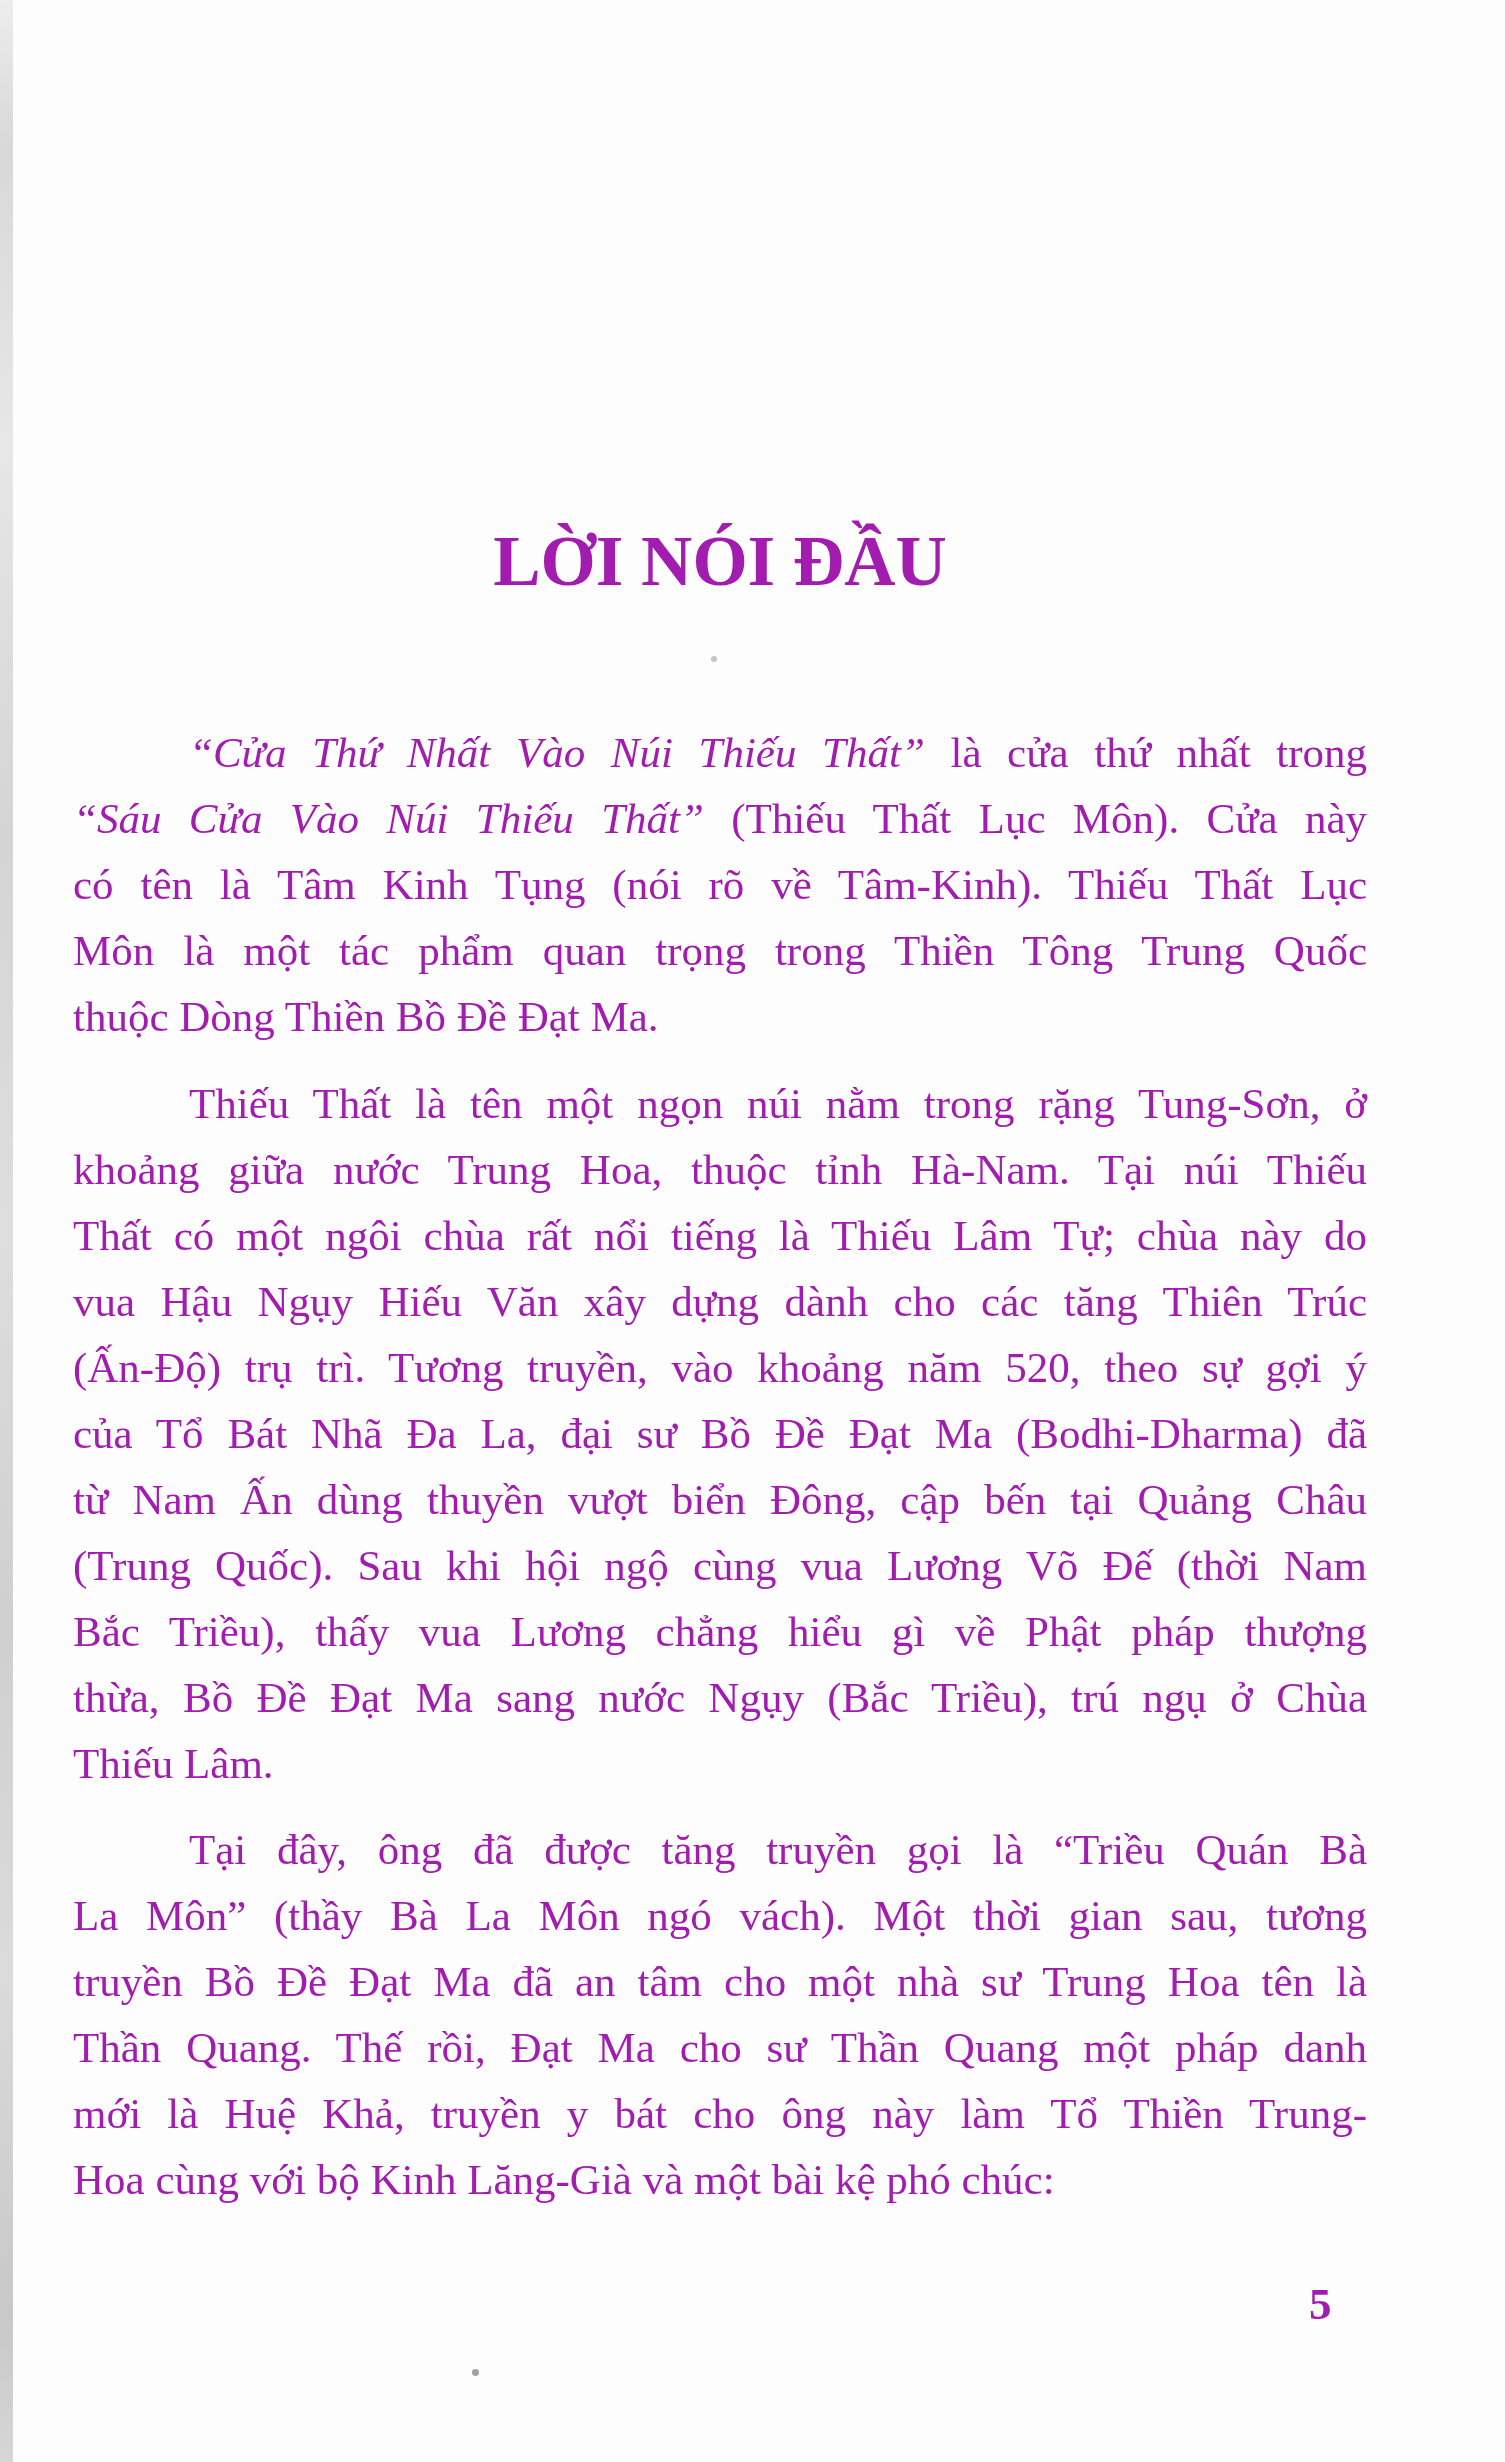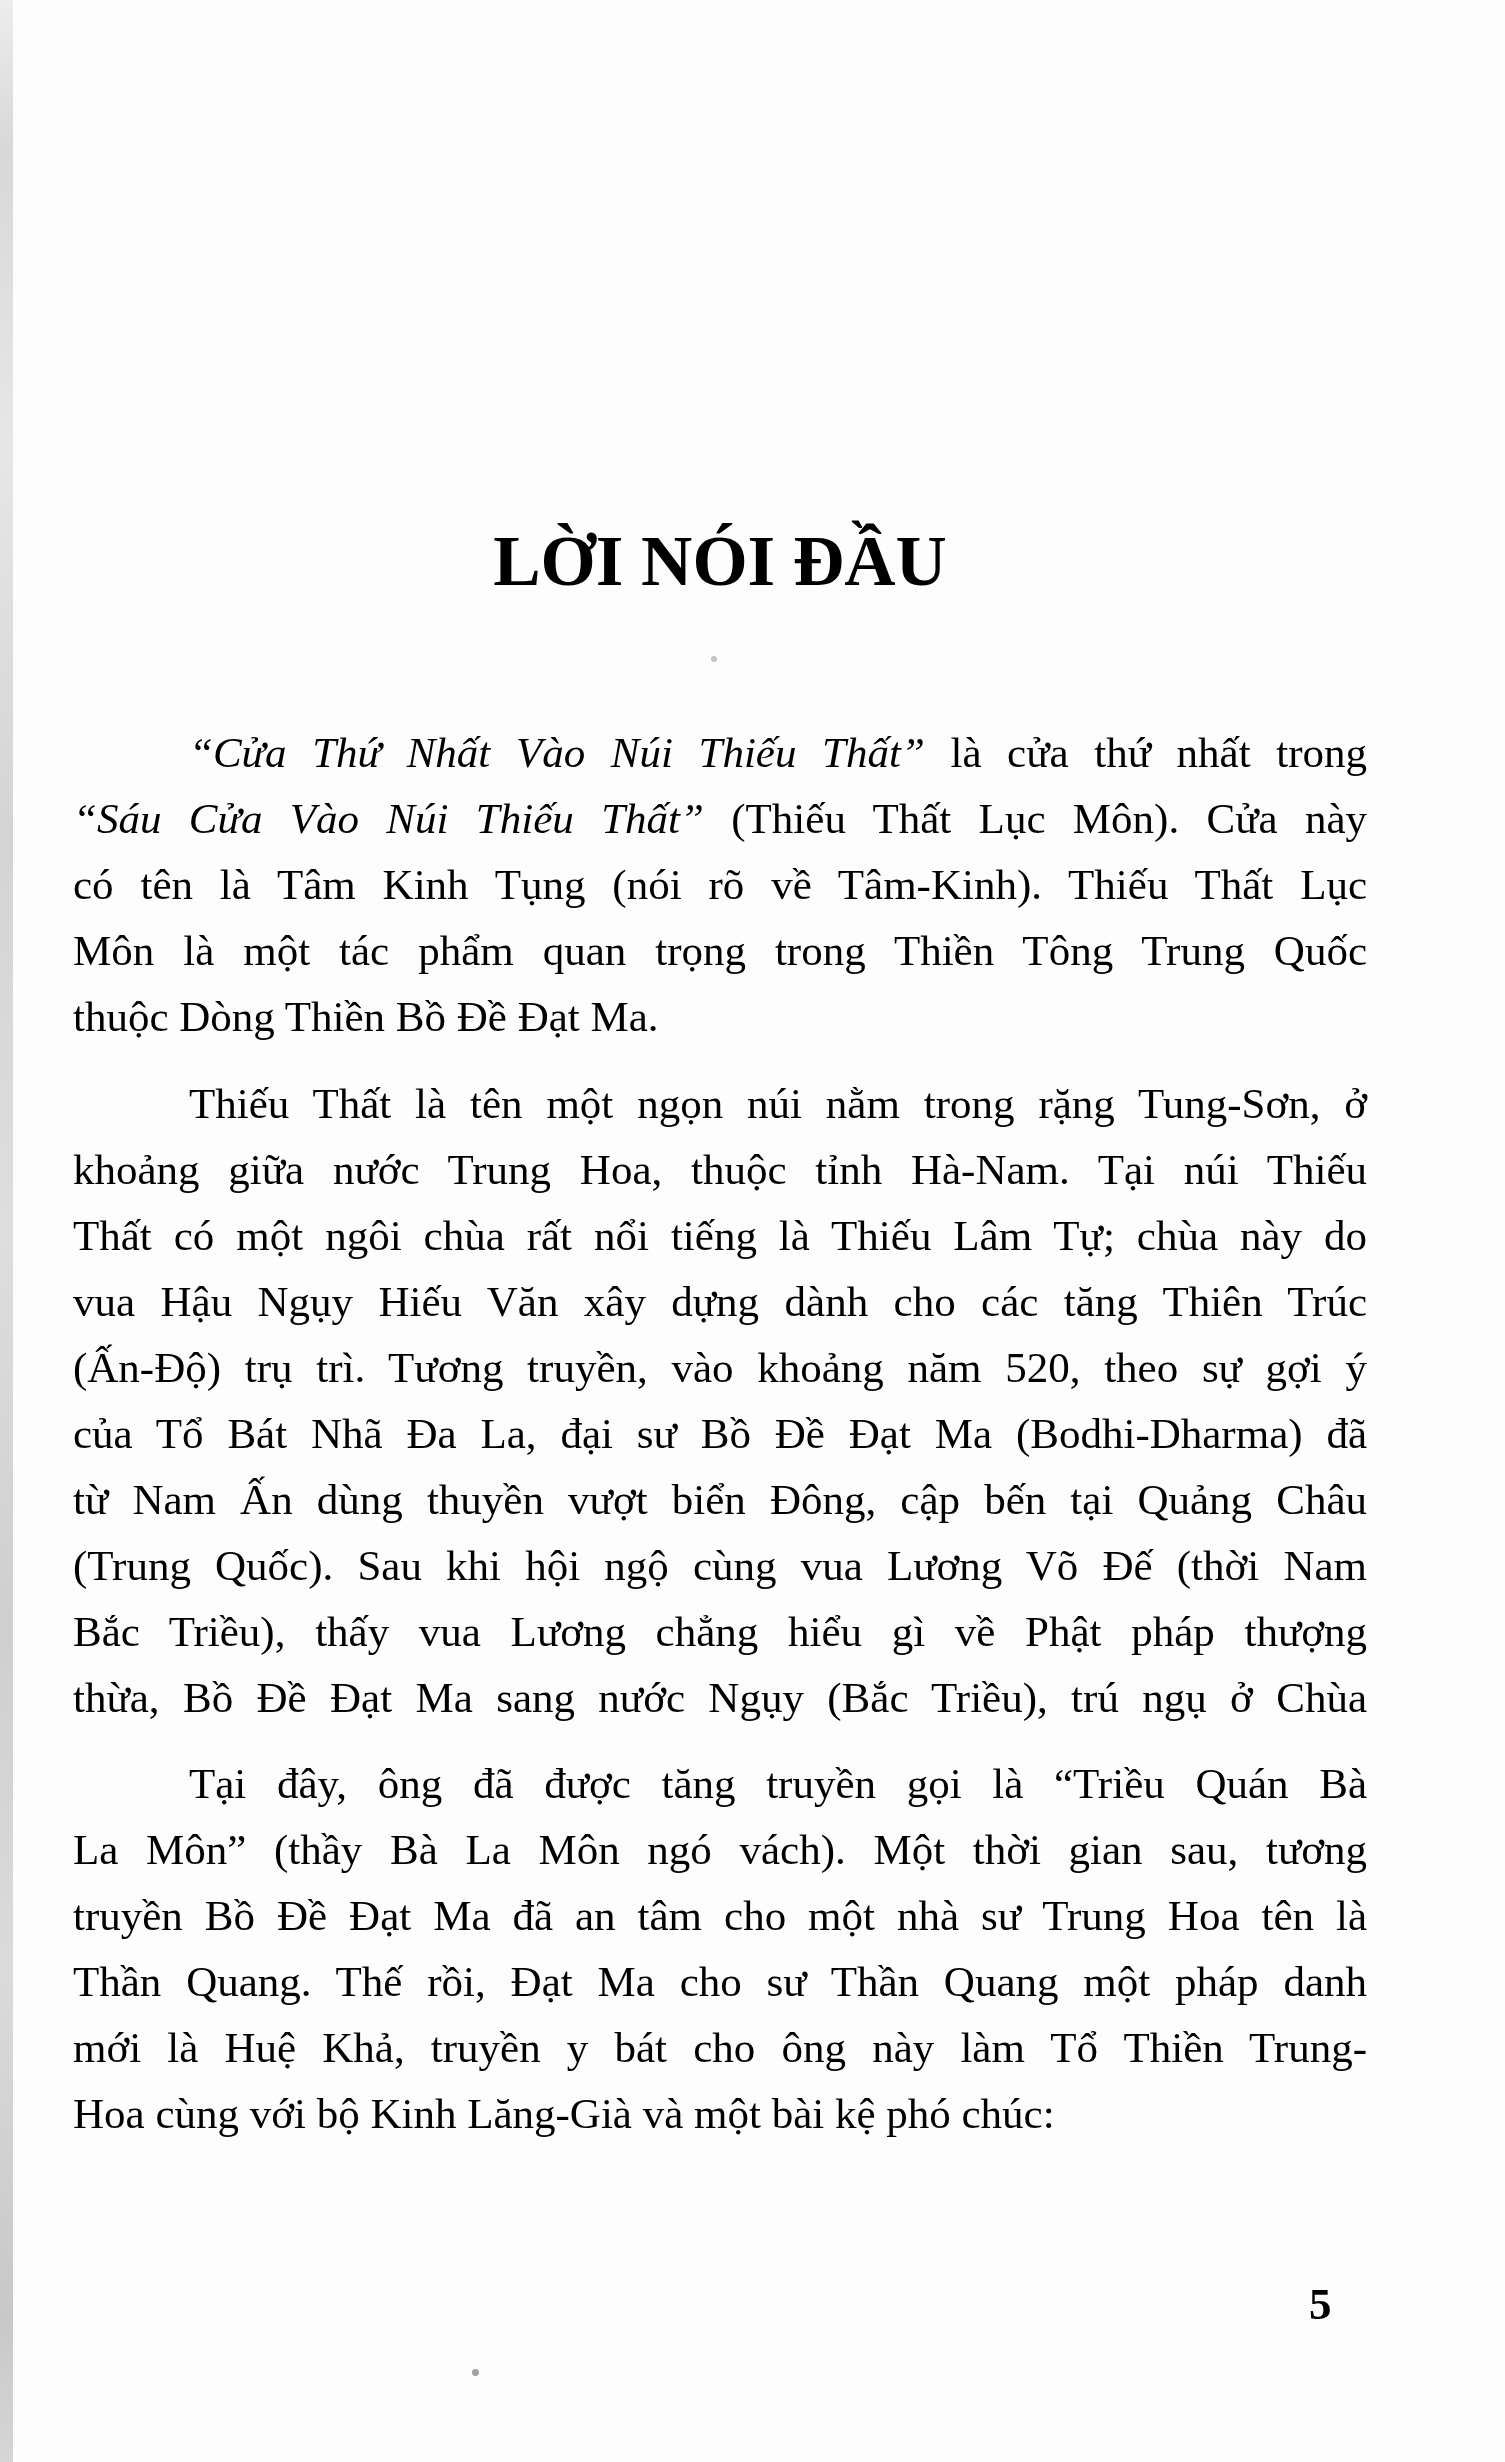--- a/index.html
+++ b/index.html
@@ -1,20 +1,20 @@
 <!DOCTYPE html>
 <html><head>
 <meta charset="utf-8">
 <style>
   html,body { margin:0; padding:0; background:#ffffff; }
   .page {
     position:relative; width:1506px; height:2462px;
     background:#fdfdfd; overflow:hidden;
     font-family:"Liberation Serif","DejaVu Serif",serif;
-    color:#000000;
+    color:#a21caf;
   }
   .scan-edge {
     position:absolute; left:0; top:0; width:12.7px; height:100%;
     background:linear-gradient(180deg,
       #ededed 0%, #d8d8d8 6%, #e7e7e7 18%, #d4d4d4 34%,
       #dedede 50%, #cfcfcf 66%, #dbdbdb 80%, #c8c8c8 94%, #d6d6d6 100%);
   }
   .title {
     position:absolute; top:521px; left:65px; width:1310px; margin:0;
     text-align:center; font-size:71px; font-weight:700; letter-spacing:0;
@@ -60,20 +60,21 @@
       <div class="ln indent">Thiếu Thất là tên một ngọn núi nằm trong rặng Tung-Sơn, ở</div>
       <div class="ln">khoảng giữa nước Trung Hoa, thuộc tỉnh Hà-Nam. Tại núi Thiếu</div>
       <div class="ln">Thất có một ngôi chùa rất nổi tiếng là Thiếu Lâm Tự; chùa này do</div>
       <div class="ln">vua Hậu Ngụy Hiếu Văn xây dựng dành cho các tăng Thiên Trúc</div>
       <div class="ln">(Ấn-Độ) trụ trì. Tương truyền, vào khoảng năm 520, theo sự gợi ý</div>
       <div class="ln">của Tổ Bát Nhã Đa La, đại sư Bồ Đề Đạt Ma (Bodhi-Dharma) đã</div>
       <div class="ln">từ Nam Ấn dùng thuyền vượt biển Đông, cập bến tại Quảng Châu</div>
       <div class="ln">(Trung Quốc). Sau khi hội ngộ cùng vua Lương Võ Đế (thời Nam</div>
       <div class="ln">Bắc Triều), thấy vua Lương chẳng hiểu gì về Phật pháp thượng</div>
       <div class="ln">thừa, Bồ Đề Đạt Ma sang nước Ngụy (Bắc Triều), trú ngụ ở Chùa</div>
+      <div class="ln last">Thiếu Lâm.</div>
     </div>
 
     <div class="para">
       <div class="ln indent"><span>Tại đây, ông đã được tăng truyền gọi là </span><span class="b">“Triều Quán Bà</span></div>
       <div class="ln"><span class="b">La Môn”</span><span> (thầy Bà La Môn ngó vách). Một thời gian sau, tương</span></div>
       <div class="ln">truyền Bồ Đề Đạt Ma đã an tâm cho một nhà sư Trung Hoa tên là</div>
       <div class="ln">Thần Quang. Thế rồi, Đạt Ma cho sư Thần Quang một pháp danh</div>
       <div class="ln">mới là Huệ Khả, truyền y bát cho ông này làm Tổ Thiền Trung-</div>
       <div class="ln last">Hoa cùng với bộ Kinh Lăng-Già và một bài kệ phó chúc:</div>
     </div>

